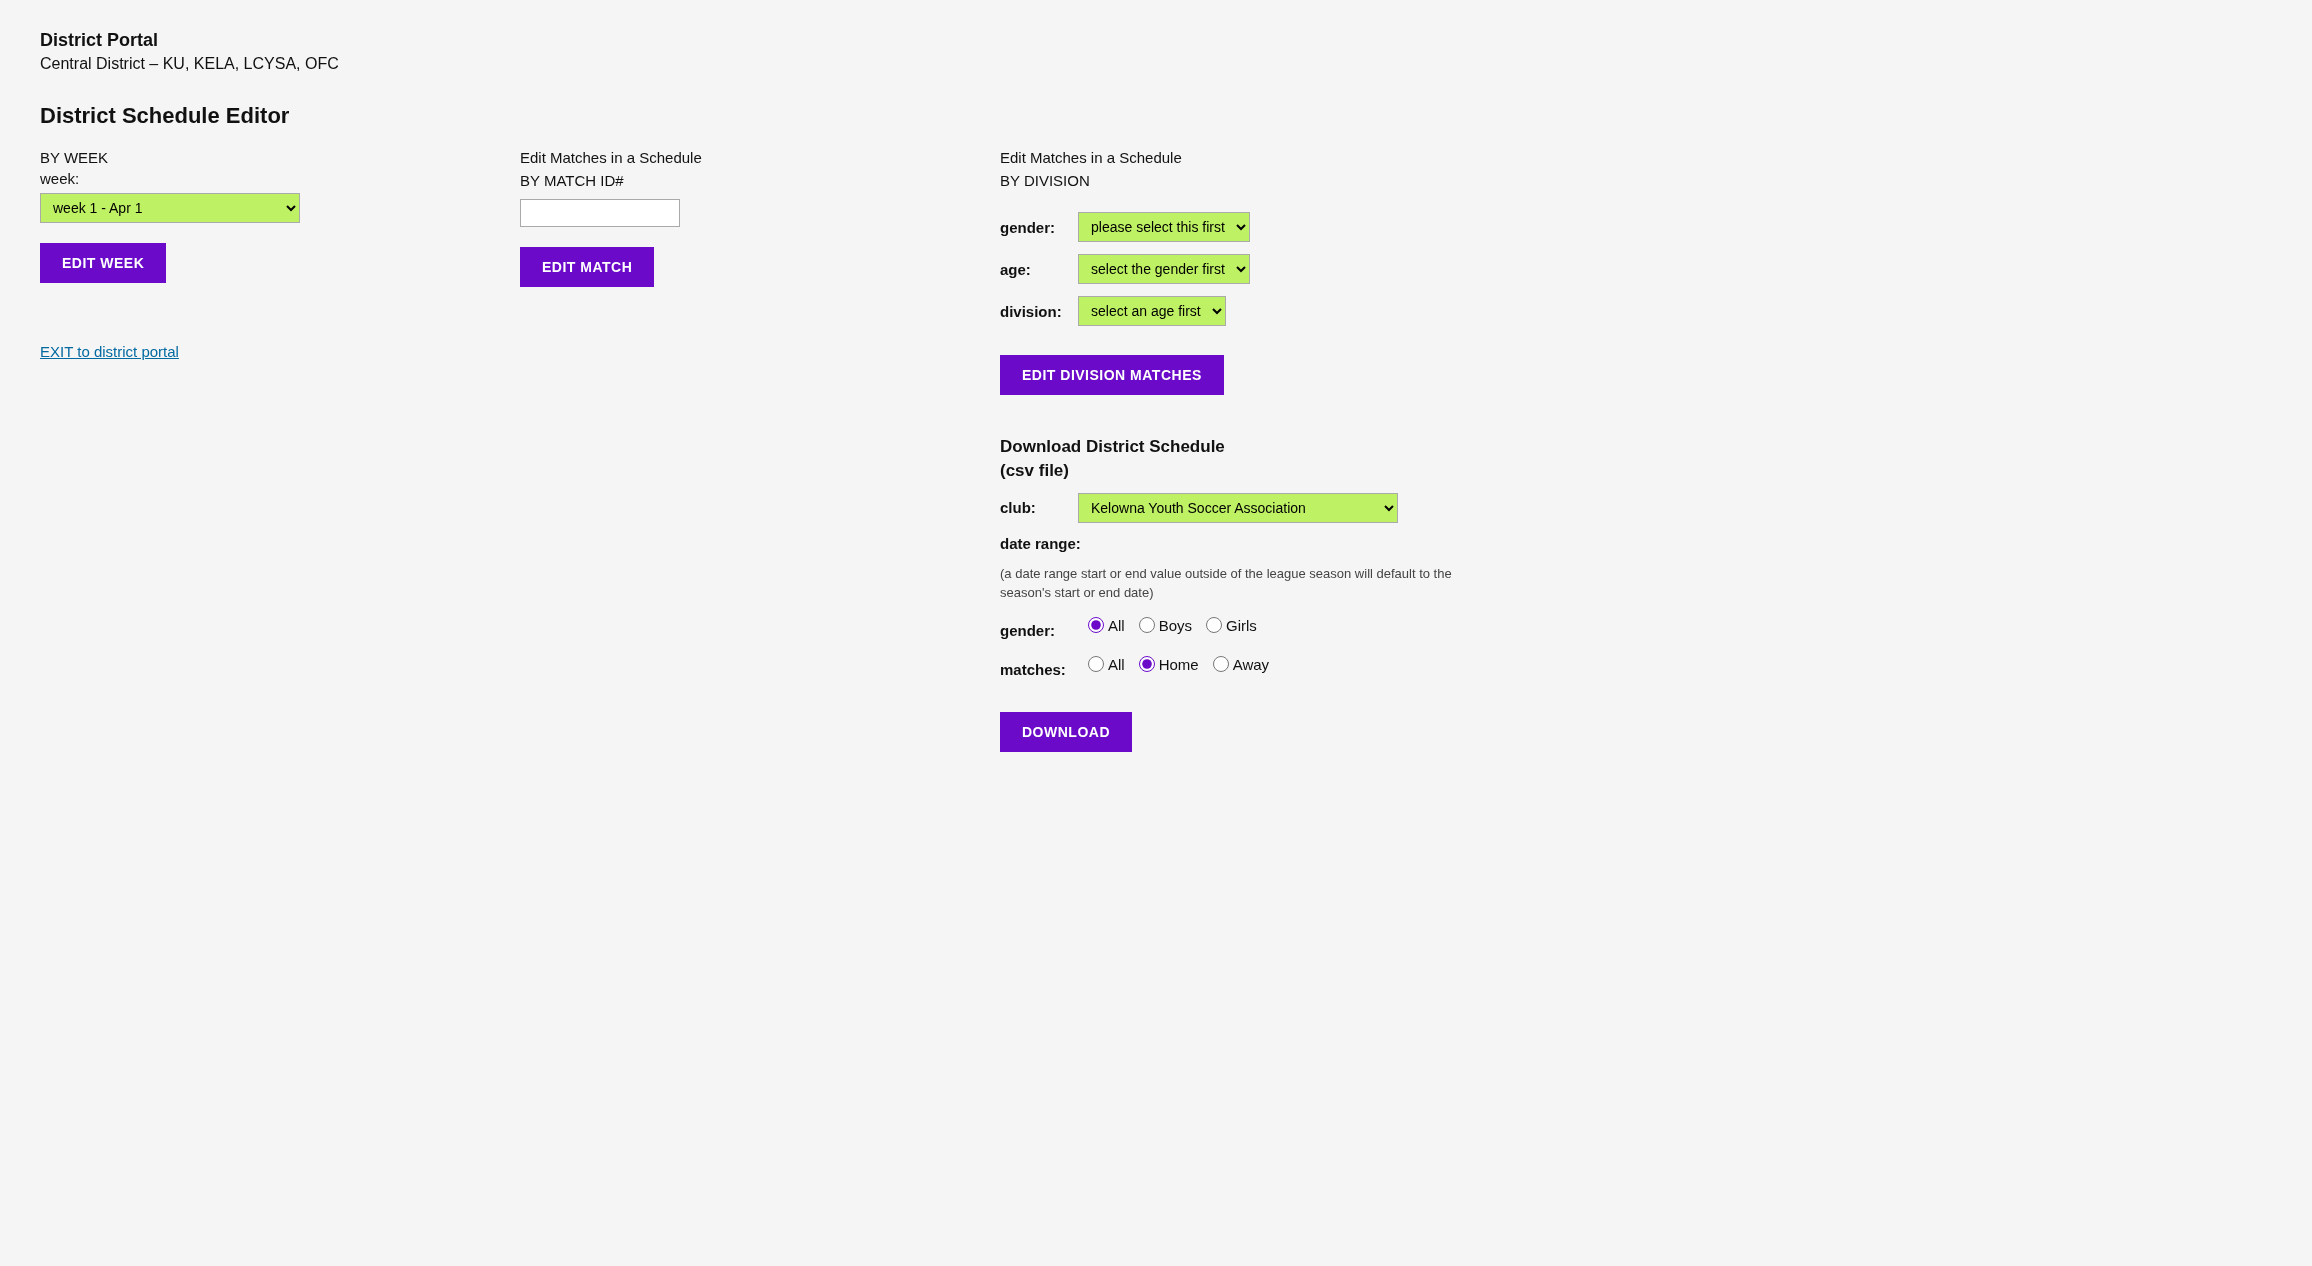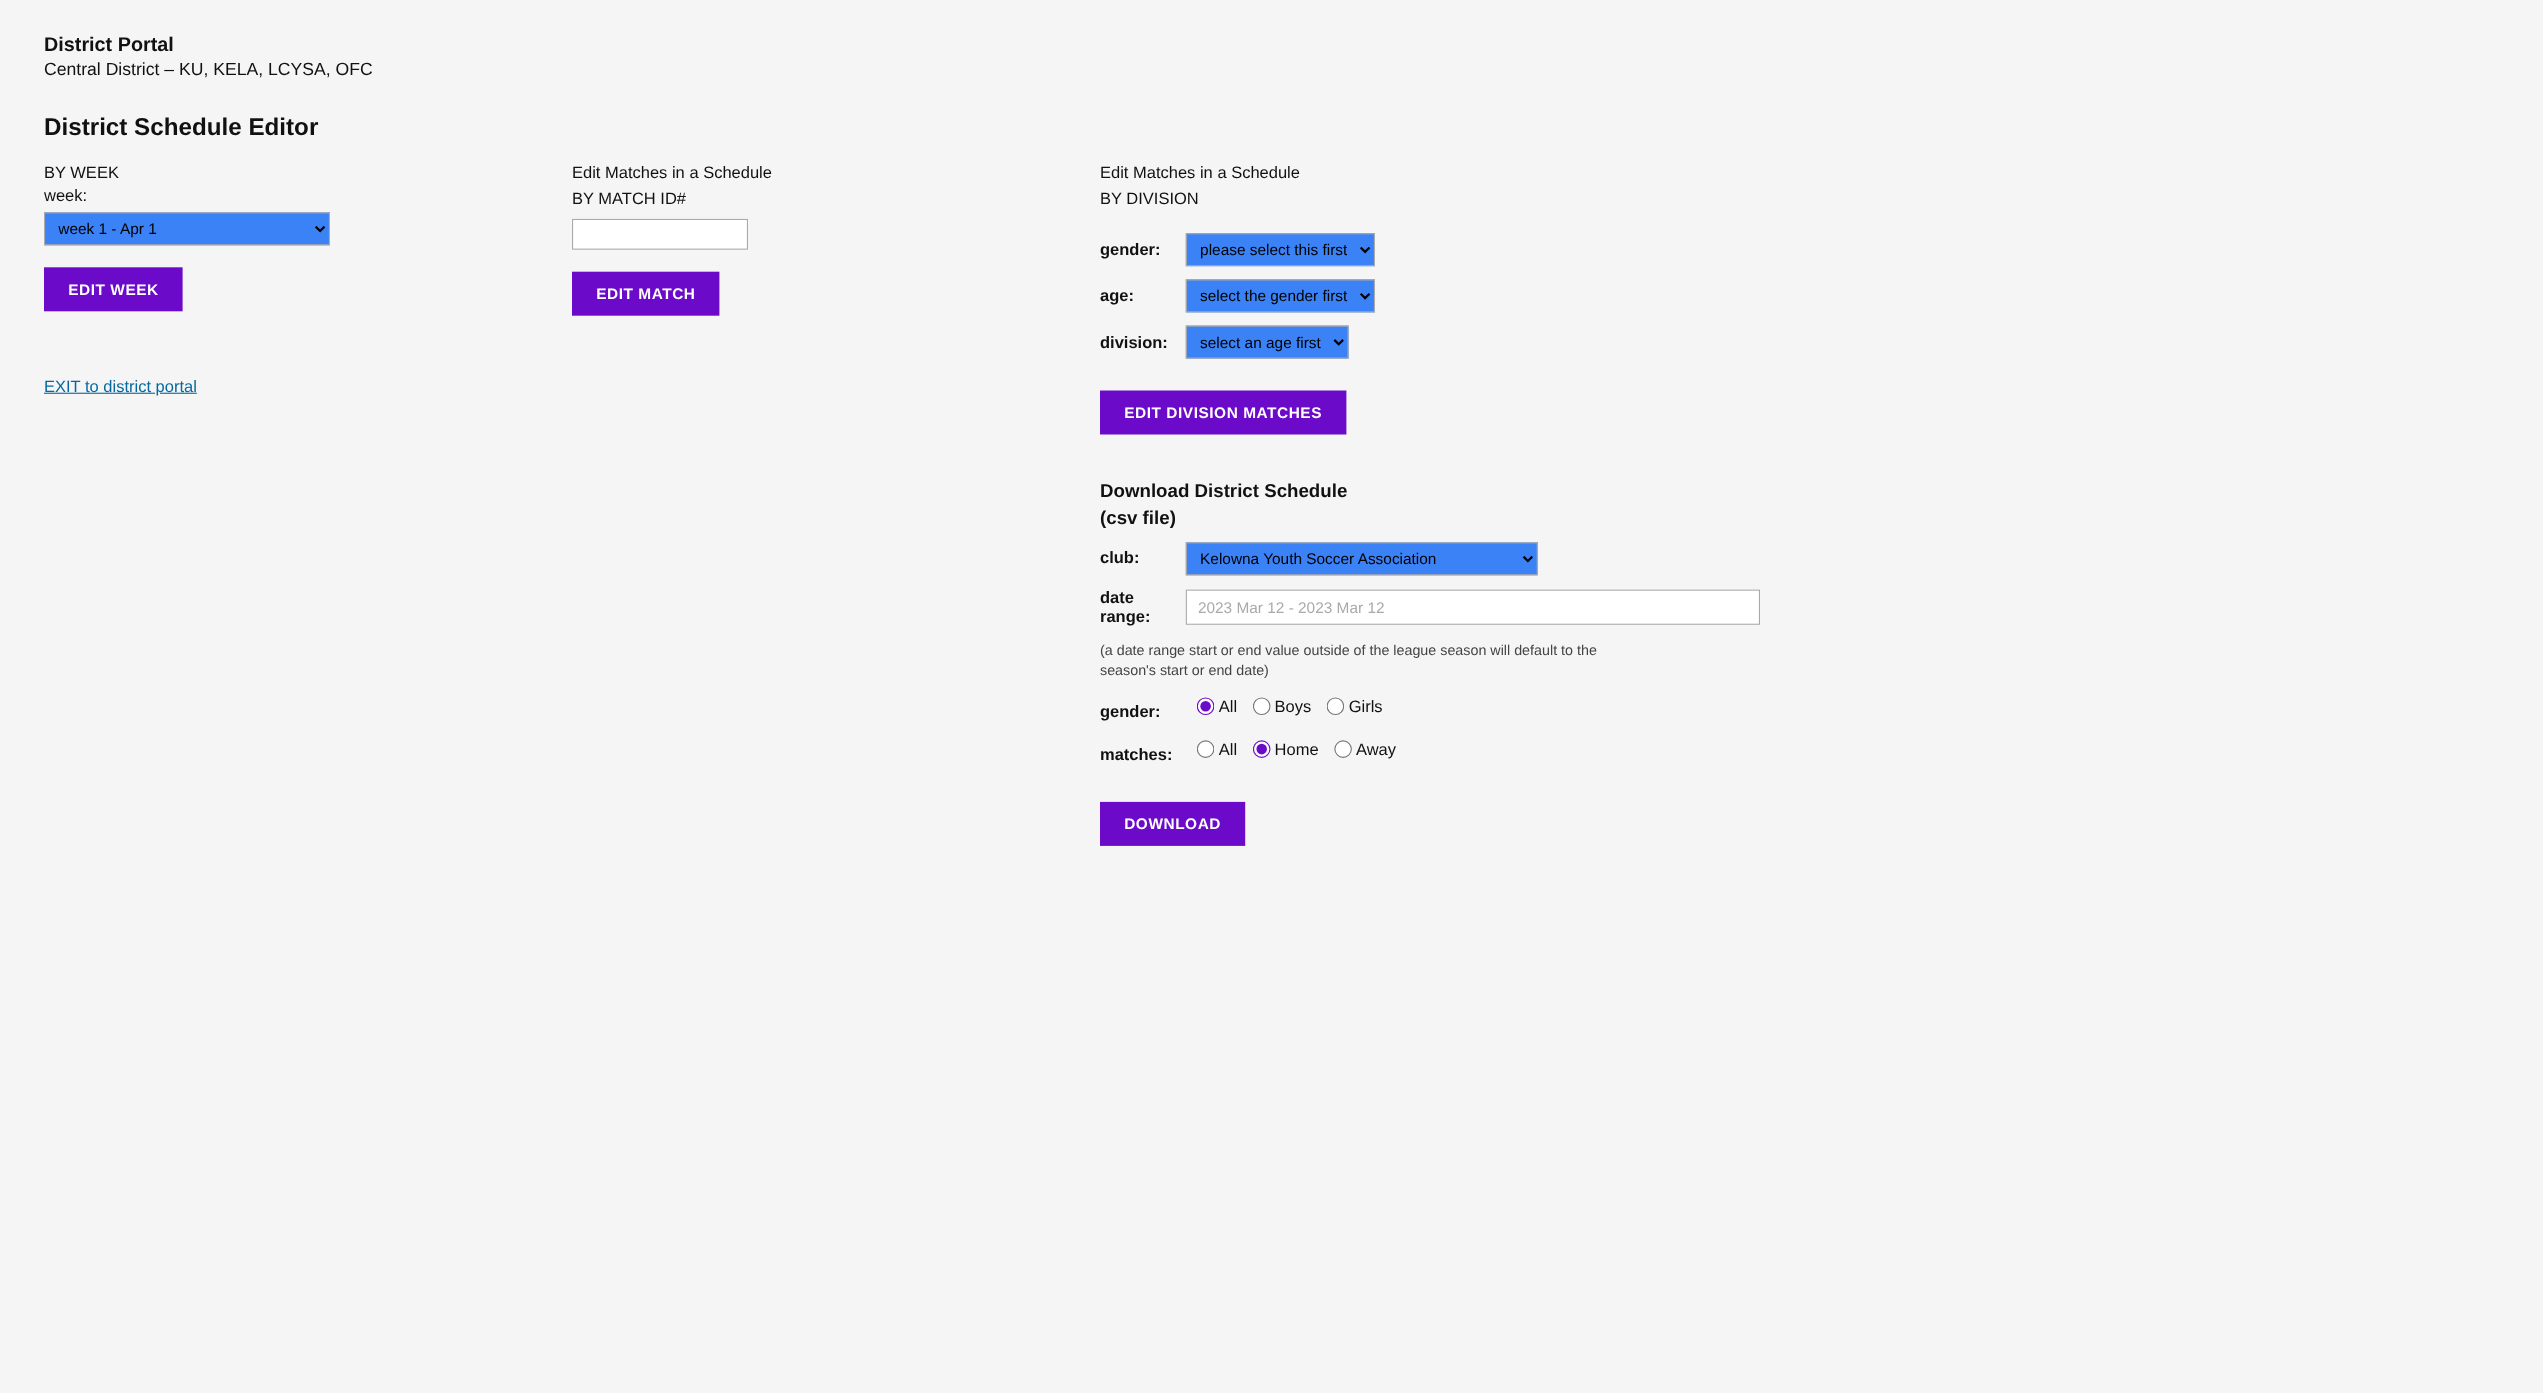--- a/index.html
+++ b/index.html
@@ -49,21 +49,21 @@
 
     .label {
       font-size: 15px;
       margin-bottom: 6px;
     }
 
     select {
       border: 1px solid #aaa;
       padding: 5px 8px;
       font-size: 14px;
-      background: #3b82f6;
+      background: #bef264;
       cursor: pointer;
       appearance: auto;
     }
 
     input[type="number"] {
       border: 1px solid #aaa;
       padding: 5px 8px;
       font-size: 14px;
       width: 160px;
     }
@@ -271,21 +271,20 @@
         <span>(csv file)</span>
       </div>
       <div class="form-row">
         <span class="row-label">club:</span>
         <select class="club-select">
           <option>Kelowna Youth Soccer Association</option>
         </select>
       </div>
       <div class="form-row">
         <span class="row-label">date range:</span>
-        <input type="text" class="date-range-input" value="2023 Mar 12 - 2023 Mar 12" style="">
       </div>
       <div class="date-range-note">(a date range start or end value outside of the league season will default to the season's start or end date)</div>
 
       
       <div class="radio-row">
         <span class="row-label">gender:</span>
         <div class="radio-group">
           <label>
             <input type="radio" name="dl-gender" value="all" checked="" style="">
             <span>All</span>

